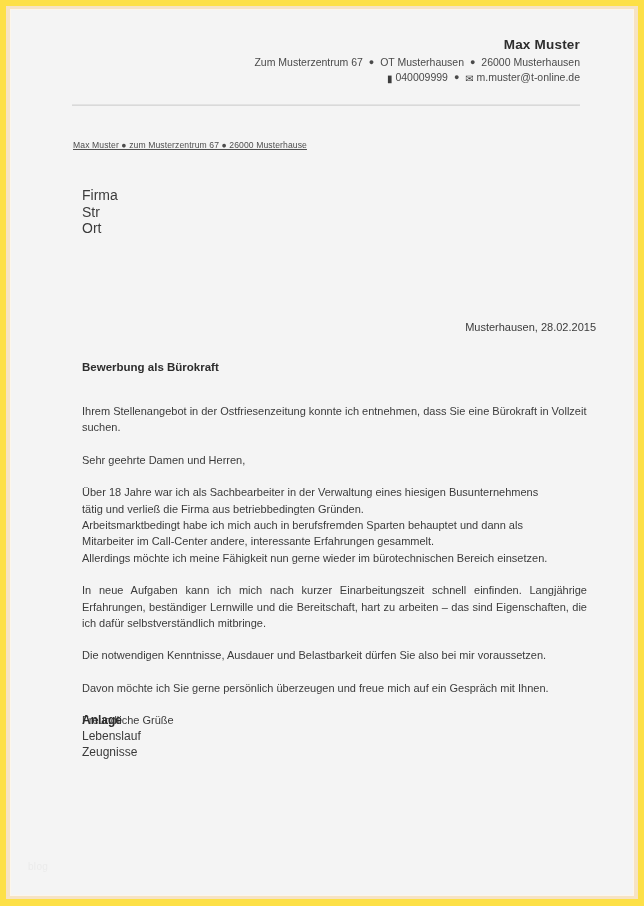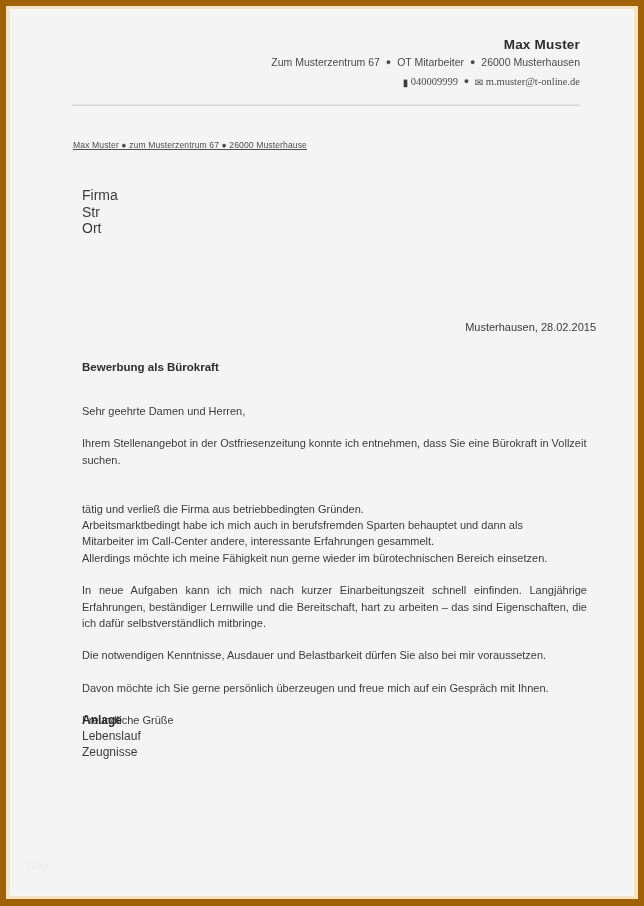--- a/index.html
+++ b/index.html
@@ -13,21 +13,21 @@
     overflow: hidden;
     font-family: "Liberation Sans", sans-serif;
   }
 
   
   #page-frame {
     position: relative;
     width: 644px;
     height: 906px;
     box-sizing: border-box;
-    background: #a16207;
+    background: #fde047;
     padding: 9px 10px 10px 10px;
   }
   #page-frame .frame-inner-glow {
     position: absolute;
     inset: 6px 6px 7px 6px;
     background: #f6e3c4;
     pointer-events: none;
   }
   #page-sheet {
     position: relative;
@@ -55,23 +55,22 @@
     line-height: 16px;
   }
   #letterhead .sender-address {
     font-size: 10.5px;
     line-height: 15px;
     color: #4a4a4a;
     margin-top: 2px;
   }
   #letterhead .sender-contact {
     font-size: 10.5px;
-    line-height: 23px;
+    line-height: 15px;
     color: #4a4a4a;
-    font-family: Liberation Serif, serif;
   }
   .glyph-icon {
     display: inline-block;
     vertical-align: -1px;
     color: #3d3d3d;
   }
   .glyph-icon.phone { font-size: 10px; }
   .glyph-icon.mail { font-size: 10px; }
   .bullet-sep {
     display: inline-block;
@@ -184,21 +183,21 @@
 <div id="page-frame">
   <div class="frame-inner-glow"></div>
 
   <div id="page-sheet">
 
     <div id="letterhead">
       <div class="sender-name">Max Muster</div>
       <div class="sender-address">
         <span>Zum Musterzentrum 67</span>
         <span class="bullet-sep">●</span>
-        <span>OT Mitarbeiter</span>
+        <span>OT Musterhausen</span>
         <span class="bullet-sep">●</span>
         <span>26000 Musterhausen</span>
       </div>
       <div class="sender-contact">
         <span class="glyph-icon phone">▮</span>
         <span>040009999</span>
         <span class="bullet-sep">●</span>
         <span class="glyph-icon mail">✉</span>
         <span>m.muster@t-online.de</span>
       </div>
@@ -212,24 +211,24 @@
       <div>Firma</div>
       <div>Str</div>
       <div>Ort</div>
     </div>
 
     <div id="date-line">Musterhausen, 28.02.2015</div>
 
     <div id="subject-line">Bewerbung als Bürokraft</div>
 
     <div id="letter-body">
+      <p>Ihrem Stellenangebot in der Ostfriesenzeitung  konnte ich entnehmen, dass Sie eine Bürokraft in Vollzeit suchen.</p>
       <p>Sehr geehrte Damen und Herren,</p>
-      <p>Ihrem Stellenangebot in der Ostfriesenzeitung  konnte ich entnehmen, dass Sie eine Bürokraft in Vollzeit suchen.</p>
       <p>
-        <br>
+        <span>Über 18 Jahre war ich als Sachbearbeiter in der Verwaltung eines hiesigen Busunternehmens</span><br>
         <span>tätig und verließ die Firma aus betriebbedingten Gründen.</span><br>
         <span>Arbeitsmarktbedingt habe  ich mich auch in berufsfremden Sparten behauptet und dann als</span><br>
         <span>Mitarbeiter im Call-Center andere, interessante Erfahrungen gesammelt.</span><br>
         <span>Allerdings möchte ich meine Fähigkeit nun gerne wieder im bürotechnischen Bereich einsetzen.</span>
       </p>
       <p class="justified">In neue Aufgaben kann ich mich nach kurzer Einarbeitungszeit schnell einfinden. Langjährige Erfahrungen, beständiger Lernwille und die Bereitschaft, hart zu arbeiten – das sind Eigenschaften, die ich dafür selbstverständlich mitbringe.</p>
       <p>Die notwendigen Kenntnisse, Ausdauer und Belastbarkeit dürfen Sie also bei mir voraussetzen.</p>
       <p>Davon möchte ich Sie gerne persönlich überzeugen und freue mich auf ein Gespräch mit Ihnen.</p>
       <p class="last-para">Freundliche Grüße</p>
     </div>

